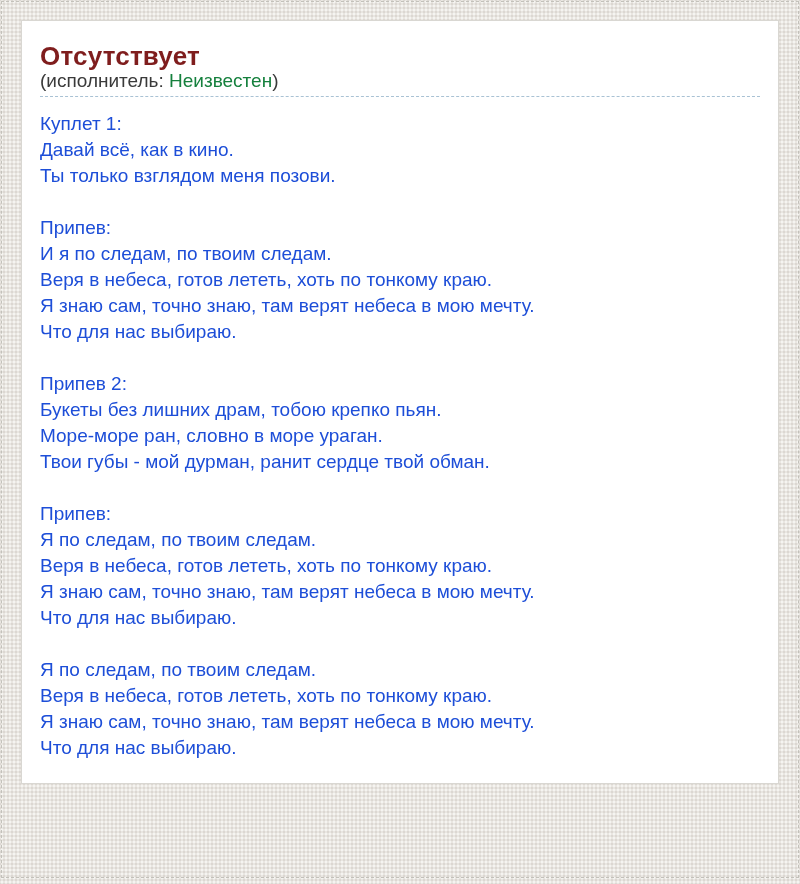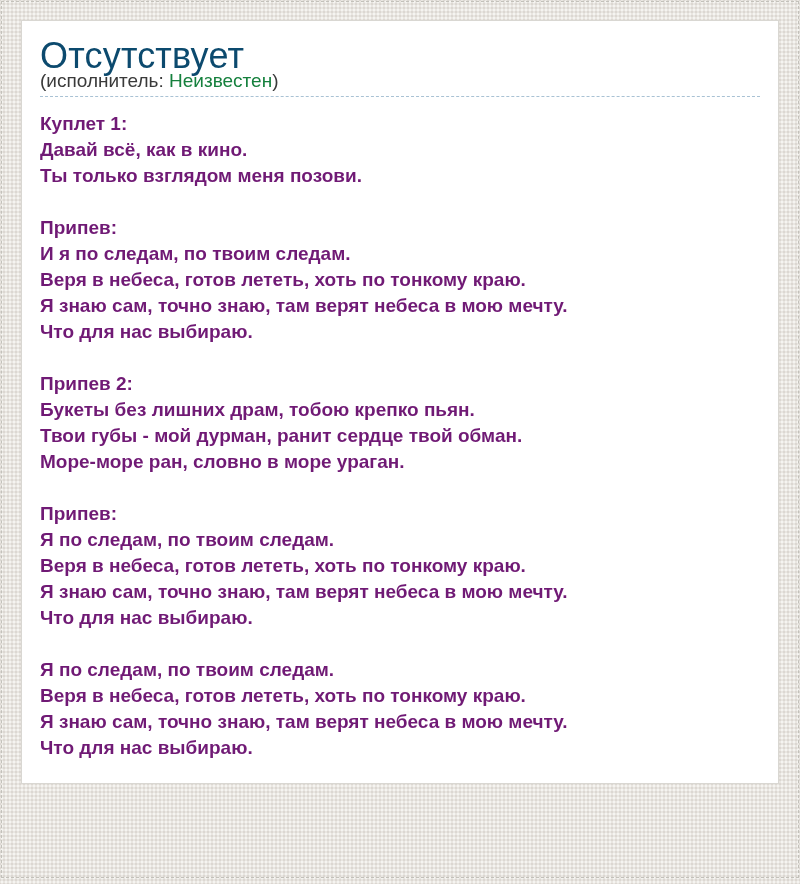--- a/index.html
+++ b/index.html
@@ -34,24 +34,24 @@
   .card {
     position: relative;
     width: 758px;
     margin: 20px auto 0 auto;
     background: #ffffff;
     border: 1px solid #d9d7d2;
     padding: 20px 18px 22px 18px;
   }
 
   .song-title {
-    font-size: 36px;
+    font-size: 26px;
     line-height: 30px;
-    font-weight: normal;
-    color: #0c4a6e;
+    font-weight: bold;
+    color: #7f1d1d;
     letter-spacing: 0.2px;
   }
 
   .artist-line {
     font-size: 19px;
     line-height: 20px;
     color: #3a3a3a;
     padding-bottom: 5px;
     border-bottom: 1px dashed #a9c2d4;
   }
@@ -59,22 +59,21 @@
   .artist-link {
     color: #15803d;
     text-decoration: none;
     cursor: pointer;
   }
 
   .lyrics {
     margin-top: 14px;
     font-size: 19px;
     line-height: 26px;
-    color: #701a75;
-    font-weight: bold;
+    color: #1d4ed8;
   }
 
   .stanza { margin-bottom: 26px; }
   .stanza:last-child { margin-bottom: 0; }
 
   .lyric-line { white-space: nowrap; }
 </style>
 </head>
 <body>
 
@@ -98,22 +97,22 @@
       <div class="lyric-line">Припев:</div>
       <div class="lyric-line">И я по следам, по твоим следам.</div>
       <div class="lyric-line">Веря в небеса, готов лететь, хоть по тонкому краю.</div>
       <div class="lyric-line">Я знаю сам, точно знаю, там верят небеса в мою мечту.</div>
       <div class="lyric-line">Что для нас выбираю.</div>
     </div>
 
     <div class="stanza">
       <div class="lyric-line">Припев 2:</div>
       <div class="lyric-line">Букеты без лишних драм, тобою крепко пьян.</div>
+      <div class="lyric-line">Море-море ран, словно в море ураган.</div>
       <div class="lyric-line">Твои губы - мой дурман, ранит сердце твой обман.</div>
-      <div class="lyric-line">Море-море ран, словно в море ураган.</div>
     </div>
 
     <div class="stanza">
       <div class="lyric-line">Припев:</div>
       <div class="lyric-line">Я по следам, по твоим следам.</div>
       <div class="lyric-line">Веря в небеса, готов лететь, хоть по тонкому краю.</div>
       <div class="lyric-line">Я знаю сам, точно знаю, там верят небеса в мою мечту.</div>
       <div class="lyric-line">Что для нас выбираю.</div>
     </div>
 

